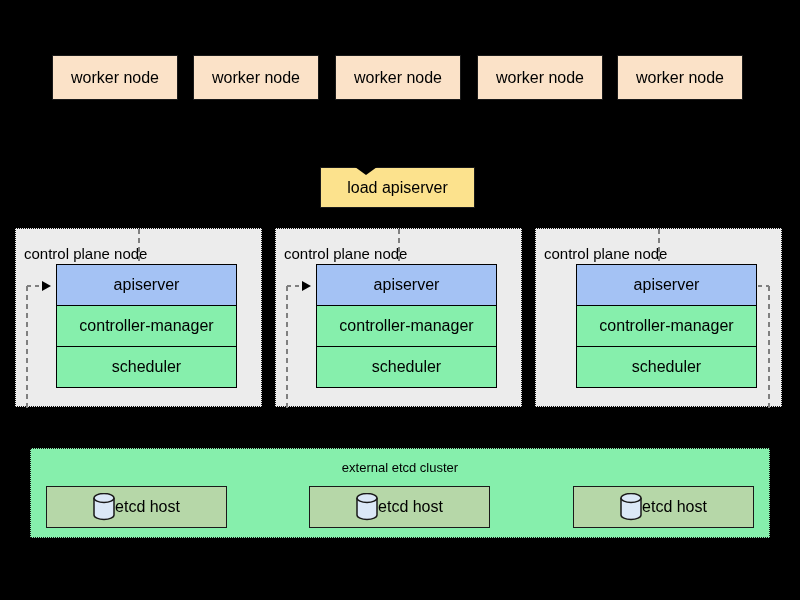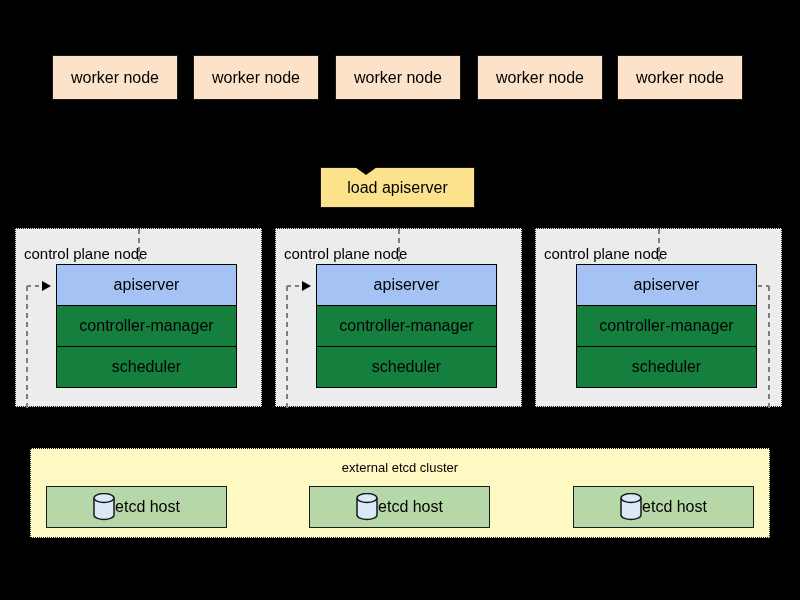--- a/index.html
+++ b/index.html
@@ -30,42 +30,42 @@
   }
   .cp.n1{left:15px}.cp.n2{left:275px}.cp.n3{left:535px}
   .cp-label{position:absolute;left:8px;top:10px;font-size:15px;margin-top:6px;}
   .stack{position:absolute;left:40px;top:35px;width:181px;}
   .row{
     position:relative;width:100%;height:42px;border:1px solid #000;
     display:flex;align-items:center;justify-content:center;font-size:16px;
   }
   .row + .row{margin-top:-1px;}
   .row.api{background:#a4c2f4;}
-  .row.comp{background:#15803d;}
+  .row.comp{background:#86efac;}
   .dash-v{position:absolute;width:2px;background:repeating-linear-gradient(to bottom,#7f7f7f 0 5px,transparent 5px 9px);}
   .dash-h{position:absolute;height:2px;background:repeating-linear-gradient(to right,#7f7f7f 0 4px,transparent 4px 8px);}
   .dash-top{left:122px;top:0;height:35px;}
   .dash-sideL{left:10px;top:57px;height:122px;}
   .dash-sideR{left:232px;top:57px;height:122px;}
   .seg-l{left:11px;top:56px;width:17px;}
   .seg-r{left:222px;top:56px;width:11px;}
   .arr-r{
     position:absolute;left:26px;top:52px;width:0;height:0;
     border-top:5px solid transparent;border-bottom:5px solid transparent;
     border-left:9px solid #000;
   }
   .arr-l{
     position:absolute;left:212px;top:52px;width:0;height:0;
     border-top:5px solid transparent;border-bottom:5px solid transparent;
     border-right:9px solid #000;
   }
   
   .etcd{
     position:absolute;left:30px;top:448px;width:740px;height:90px;
-    background:#fef9c3;border:1px dotted #111;
+    background:#86efac;border:1px dotted #111;
   }
   .etcd-label{position:absolute;left:0;right:0;top:11px;text-align:center;font-size:13px;}
   .etcd-host{
     position:absolute;top:37px;width:181px;height:42px;background:#b6d7a8;
     border:1.5px solid #1a1a1a;display:flex;align-items:center;justify-content:center;
     font-size:16px;
   }
   .etcd-host.h1{left:15px}.etcd-host.h2{left:278px}.etcd-host.h3{left:542px}
   .cyl{display:block;}
 </style>

